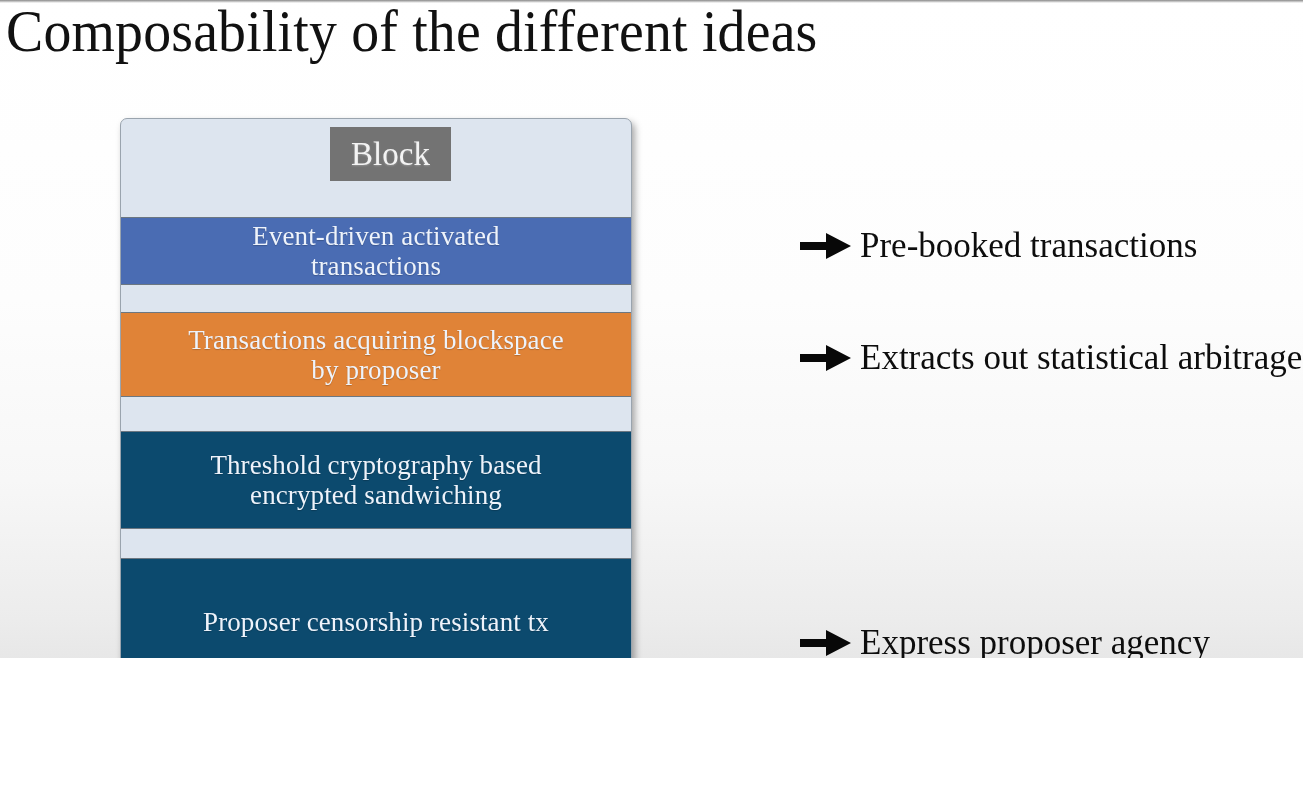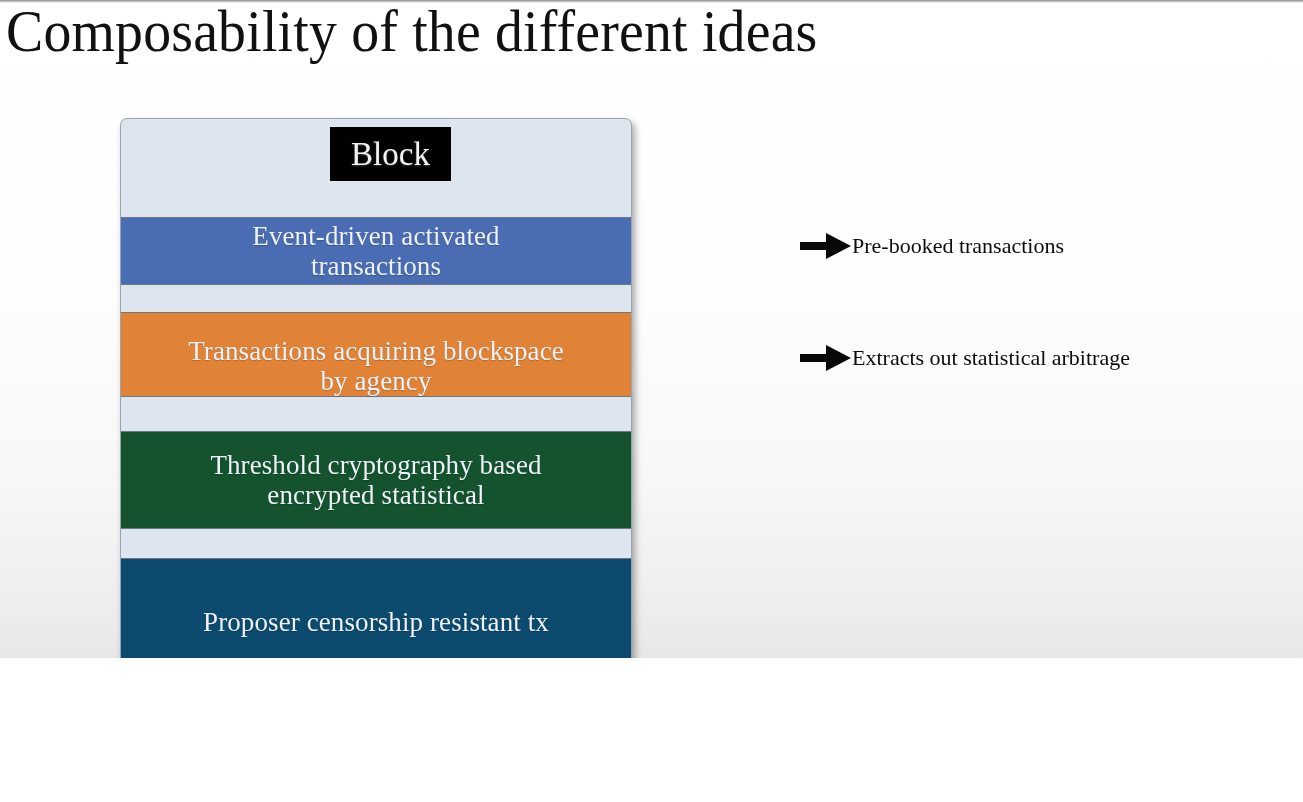--- a/index.html
+++ b/index.html
@@ -84,39 +84,39 @@
     border-top: 1px solid #6c7781;
     border-bottom: 1px solid #6c7781;
   }
   .band-text {
     padding: 0 10px;
     text-shadow: 0 1px 1px rgba(0,0,0,0.20);
     font-family: Liberation Serif, serif;
   }
 
   #band-blue    { top: 98px;  height: 68px;  background: #4a6cb3; }
-  #band-orange  { top: 193px; height: 85px;  background: #e08337; align-items: flex-end; }
-  #band-green   { top: 312px; height: 98px;  background: #14532d; }
+  #band-orange  { top: 193px; height: 85px;  background: #e08337; }
+  #band-green   { top: 312px; height: 98px;  background: #0c4a6e; }
   #band-purple  { top: 439px; height: 127px; background: #0c4a6e; }
 
   #band-bottom {
     top: 566px;
     height: 60px;
     background: #c4ccd7;
     border-top: 1px solid #8d96a1;
   }
 
   
   #block-chip {
     position: absolute;
     left: 209px;
     top: 8px;
     width: 121px;
     height: 54px;
-    background: #000000;
+    background: #737373;
     display: flex;
     align-items: center;
     justify-content: center;
   }
   #block-chip .chip-text {
     color: #f3f3f3;
     font-size: 33px;
     line-height: 36px;
     text-shadow: 0 1px 2px rgba(255,255,255,0.25);
   }
@@ -128,22 +128,22 @@
     align-items: center;
     height: 40px;
   }
   .note-arrow {
     width: 52px;
     height: 30px;
     flex: 0 0 52px;
     display: block;
   }
   .note-label {
-    margin-left: 0;
-    font-size: 22px;
+    margin-left: 8px;
+    font-size: 35px;
     line-height: 34px;
     color: #0d0d0d;
     white-space: nowrap;
   }
 
   #note-0 { left: 800px; top: 226px; }
   #note-1 { left: 800px; top: 338px; }
   #note-2 { left: 800px; top: 463px; }
   #note-3 { left: 800px; top: 623px; }
 </style>
@@ -165,28 +165,28 @@
     <div id="band-blue" class="band filled">
       <span class="band-text">
         <span>Event-driven activated</span><br>
         <span>transactions</span>
       </span>
     </div>
 
     <div id="band-orange" class="band filled">
       <span class="band-text">
         <span>Transactions acquiring blockspace</span><br>
-        <span>by agency</span>
+        <span>by proposer</span>
       </span>
     </div>
 
     <div id="band-green" class="band filled">
       <span class="band-text">
         <span>Threshold cryptography based</span><br>
-        <span>encrypted statistical</span>
+        <span>encrypted sandwiching</span>
       </span>
     </div>
 
     <div id="band-purple" class="band filled">
       <span class="band-text">
         <span>Proposer censorship resistant tx</span>
       </span>
     </div>
 
     <div id="band-bottom" class="band"></div>
@@ -200,14 +200,20 @@
   </div>
 
   <div class="note" id="note-1">
     <svg class="note-arrow" viewBox="0 0 52 30">
       <path d="M0,11 L26,11 L26,2 L51,15 L26,28 L26,19 L0,19 Z" fill="#080808"></path>
     </svg>
     <span class="note-label">Extracts out statistical arbitrage</span>
   </div>
 
 
+  <div class="note" id="note-3">
+    <svg class="note-arrow" viewBox="0 0 52 30">
+      <path d="M0,11 L26,11 L26,2 L51,15 L26,28 L26,19 L0,19 Z" fill="#080808"></path>
+    </svg>
+    <span class="note-label">Express proposer agency</span>
+  </div>
 
 </div>
 
 </body></html>

